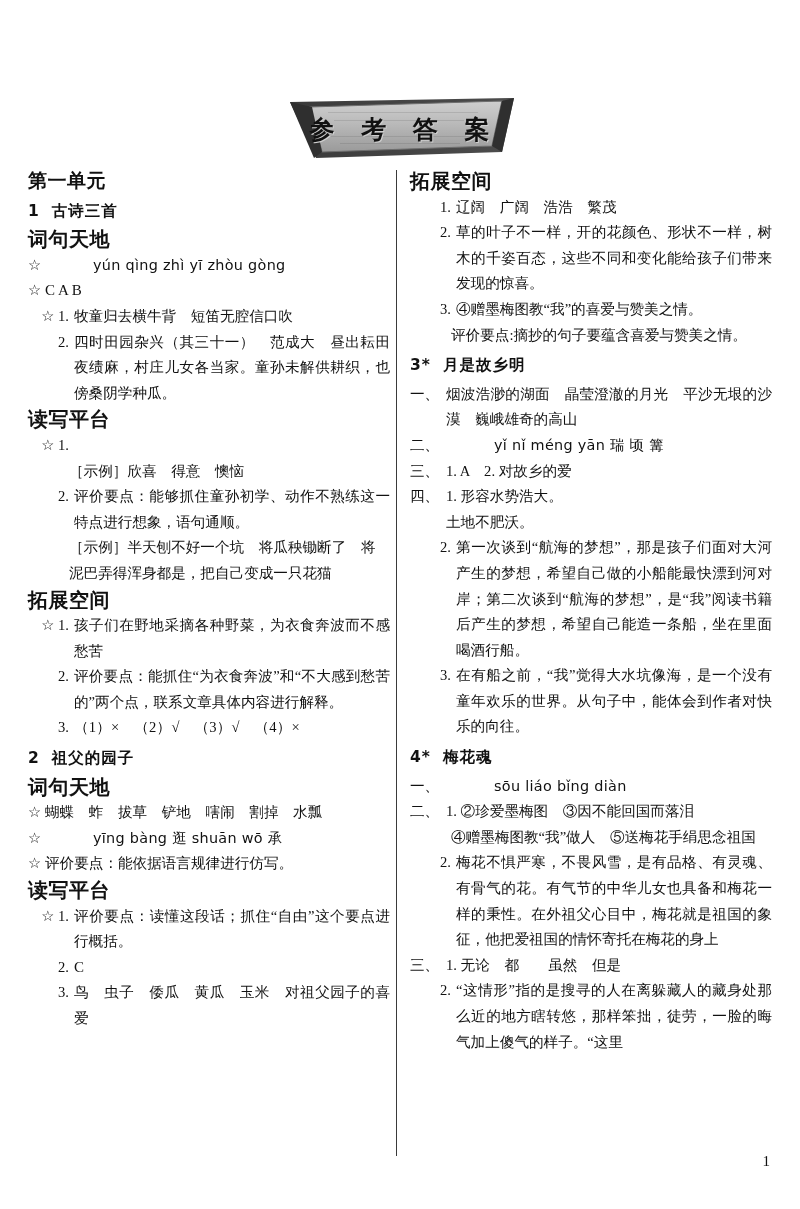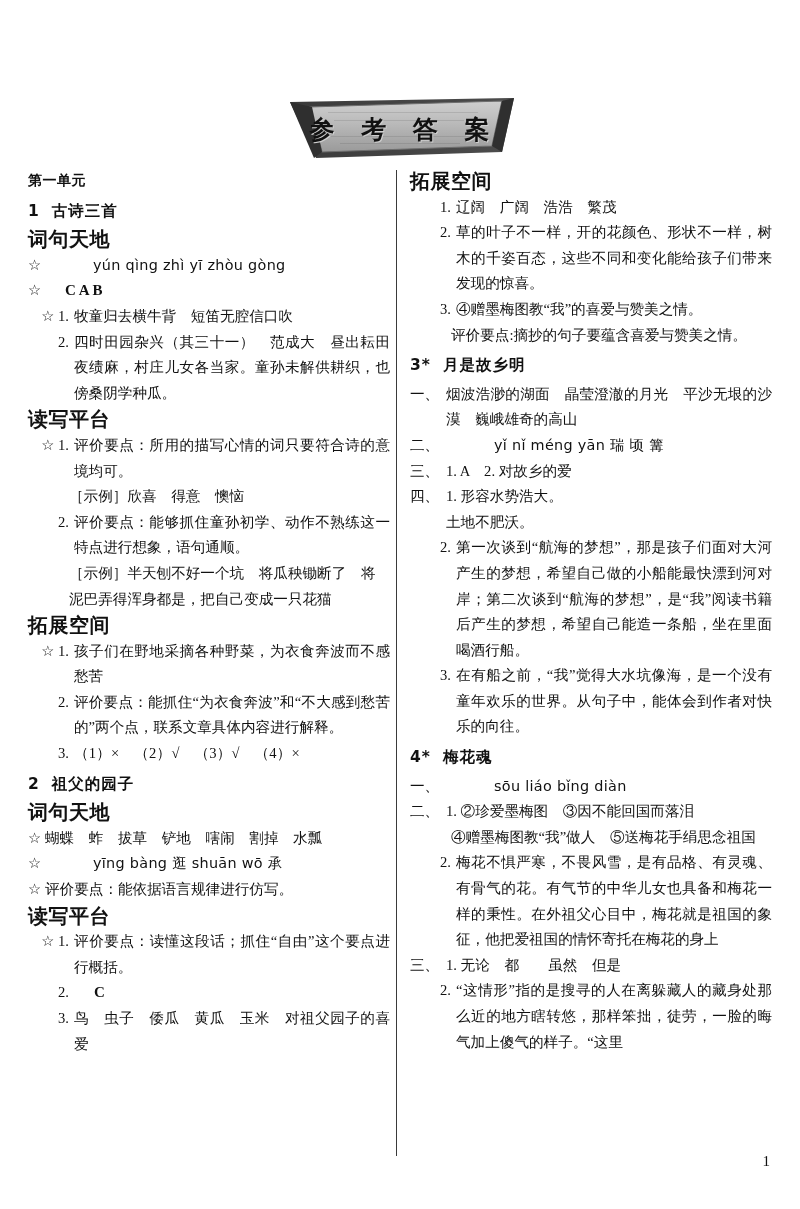--- a/index.html
+++ b/index.html
@@ -66,21 +66,21 @@
     top: 2px;
     width: 1px;
     height: 986px;
     background: #3a3a3a;
   }
 
   
   .unit-head {
     font-weight: bold;
     font-family: "DejaVu Sans", sans-serif;
-    font-size: 14px;
+    font-size: 19px;
     letter-spacing: 0.5px;
     margin: 0 0 1px 0;
   }
   .lesson-title {
     text-align: left;
     font-weight: bold;
     font-family: "DejaVu Sans", sans-serif;
     font-size: 15.5px;
     margin: 5px 0 3px 0;
     letter-spacing: 1px;
@@ -117,23 +117,22 @@
   .indent-cn { padding-left: 36px; }
 
   .pinyin {
     font-family: "DejaVu Sans", sans-serif;
     font-size: 14.4px;
     letter-spacing: 0.3px;
     margin-left: 48px;
   }
   .latin {
     font-family: "Liberation Serif", serif;
-    font-weight: bold;
+    font-weight: normal;
     font-size: 15px;
-    margin-left: 20px;
   }
   .wide-sp { letter-spacing: 0.2px; }
 
   #page-number {
     position: absolute;
     right: 30px;
     bottom: 18px;
     font-size: 15px;
     font-family: "Liberation Serif", serif;
   }
@@ -199,21 +198,20 @@
       <span class="body-text">牧童归去横牛背　短笛无腔信口吹</span>
     </div>
     <div class="item">
       <span class="marker numstar">2.</span>
       <span class="body-text">四时田园杂兴（其三十一）　范成大　昼出耘田夜绩麻，村庄儿女各当家。童孙未解供耕织，也傍桑阴学种瓜。</span>
     </div>
 
     <div class="section-head">读写平台</div>
     <div class="item">
       <span class="marker numstar">☆ 1.</span>
-      <span class="body-text">评价要点：所用的描写心情的词只要符合诗的意境均可。</span>
     </div>
     <div class="indent-1">
       <span>［示例］欣喜　得意　懊恼</span>
     </div>
     <div class="item">
       <span class="marker numstar">2.</span>
       <span class="body-text">评价要点：能够抓住童孙初学、动作不熟练这一特点进行想象，语句通顺。</span>
     </div>
     <div class="indent-1">
       <span>［示例］半天刨不好一个坑　将瓜秧锄断了　将泥巴弄得浑身都是，把自己变成一只花猫</span>

